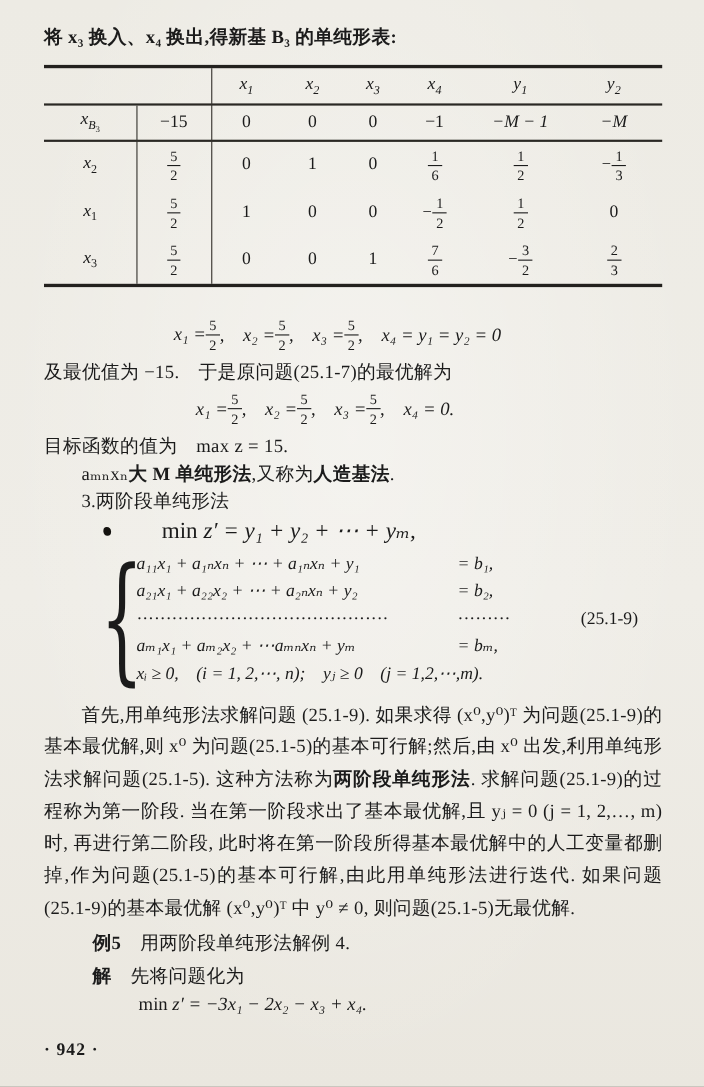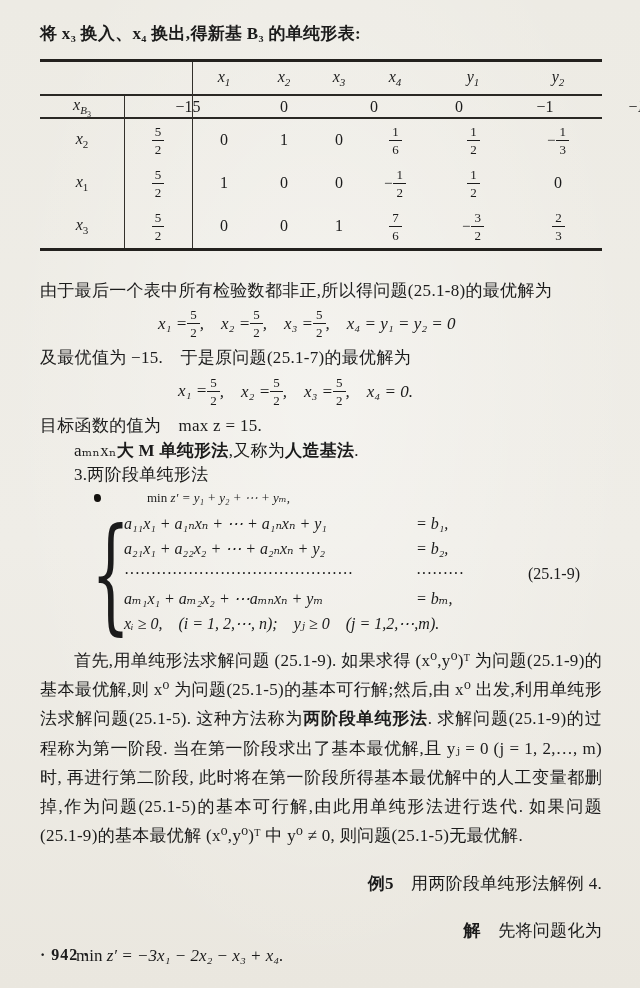--- a/index.html
+++ b/index.html
@@ -27,21 +27,21 @@
   
   .stable {
     position: relative;
     width: 562px;
     border-top: 3px solid #23211e;
     border-bottom: 3px solid #23211e;
     margin-bottom: 28px;
   }
   .trow { display:grid; grid-template-columns: 84px 68px 64px 56px 54px 58px 98px 72px; align-items:center; }
   .thead  { height: 34px; border-bottom: 2px solid #2a2824; }
-  .objrow { height: 23px; border-bottom: 2px solid #2a2824; gap: 30px; }
+  .objrow { height: 33px; border-bottom: 2px solid #2a2824; }
   .brow   { height: 43px; }
   .cell { text-align:center; font-size:16px; }
   .vline { position:absolute; width:1px; background:#33302b; }
   .vline-a { left:152px; top:0; bottom:0; }
   .vline-b { left:84px; top:34px; bottom:0; }
   .sub1 { font-size:11px; vertical-align:-4px; }
   .sub2 { font-size:8px;  vertical-align:-7px; }
 
   .frac { display:inline-flex; flex-direction:column; align-items:center; vertical-align:middle; line-height:1; font-style:normal; }
   .frac .fnum { font-size:13px; padding:0 3px 2px; }
@@ -50,40 +50,40 @@
   .fracwrap { display:inline-flex; align-items:center; justify-content:center; }
 
   
   .eqline { display:flex; align-items:center; font-size:17px; margin:5px 0 7px; }
   .eqline .frac .fnum, .eqline .frac .fden { font-size:13px; }
   .sol1 { margin-left:118px; }
   .sol2 { margin-left:138px; }
 
   .minline { display:flex; align-items:center; margin:2px 0 4px; }
   .speck { width:7px; height:8px; background:#14120f; border-radius:45% 60% 50% 55%; margin-left:54px; }
-  .minmath { margin-left:46px; font-size:13px; }
+  .minmath { margin-left:46px; font-size:21px; }
 
   
   .system { position:relative; display:flex; align-items:center; margin:2px 0 6px; padding-left:58px; }
   .bracewrap { width:26px; height:126px; display:flex; align-items:center; justify-content:center; overflow:visible; }
   .brace { font-size:112px; line-height:1; transform:scaleX(.55) scaleY(1.12); font-family:"DejaVu Serif", serif; font-weight:normal; }
   .syslines { display:flex; flex-direction:column; justify-content:space-between; height:128px; padding:2px 0; }
   .sysline { display:flex; font-size:16px; line-height:1; height:24px; align-items:center; }
   .sysline .lhs { width:292px; }
   .sysline .rhs { width:90px; }
   .syslabel { position:absolute; right:22px; top:50%; transform:translateY(-50%); font-size:16px; font-style:normal; }
 
   
   .para { text-align: justify; }
   .ind2 { text-indent: 2em; }
   .ind1 { text-indent: .9em; }
   .mainpara { margin-top: 8px; line-height: 1.72; }
 
-  .exline { padding-left: 44px; margin-top: 22px; text-align: right; }
-  .eqfinal { margin-left: 36px; margin-top: 2px; font-size:17px; }
+  .exline { padding-left: 44px; margin-top: 6px; }
+  .eqfinal { margin-left: 86px; margin-top: 2px; font-size:17px; }
 
   .footer { position:absolute; left:40px; bottom:24px; font-weight:bold; font-size:16px; letter-spacing:1px;margin-top:36px; }
 </style>
 </head>
 <body>
 
 <div class="page">
 
   <div class="txt intro">将 x₃ 换入、x₄ 换出,得新基 B₃ 的单纯形表:</div>
 
@@ -197,21 +197,20 @@
       <span class="cell fracwrap">
           <span class="fsign"></span>
           <span class="frac">
             <span class="fnum">2</span>
             <span class="fden">3</span>
           </span>
         </span>
     </div>
   </div>
 
-  <div class="txt para">由于最后一个表中所有检验数都非正,所以得问题(25.1-8)的最优解为</div>
 
   <div class="eqline sol1">
     <span class="mi">x₁ = </span>
     <span class="frac">
         <span class="fnum">5</span>
         <span class="fden">2</span>
       </span>
     <span class="mi">,　x₂ = </span>
     <span class="frac">
         <span class="fnum">5</span>

